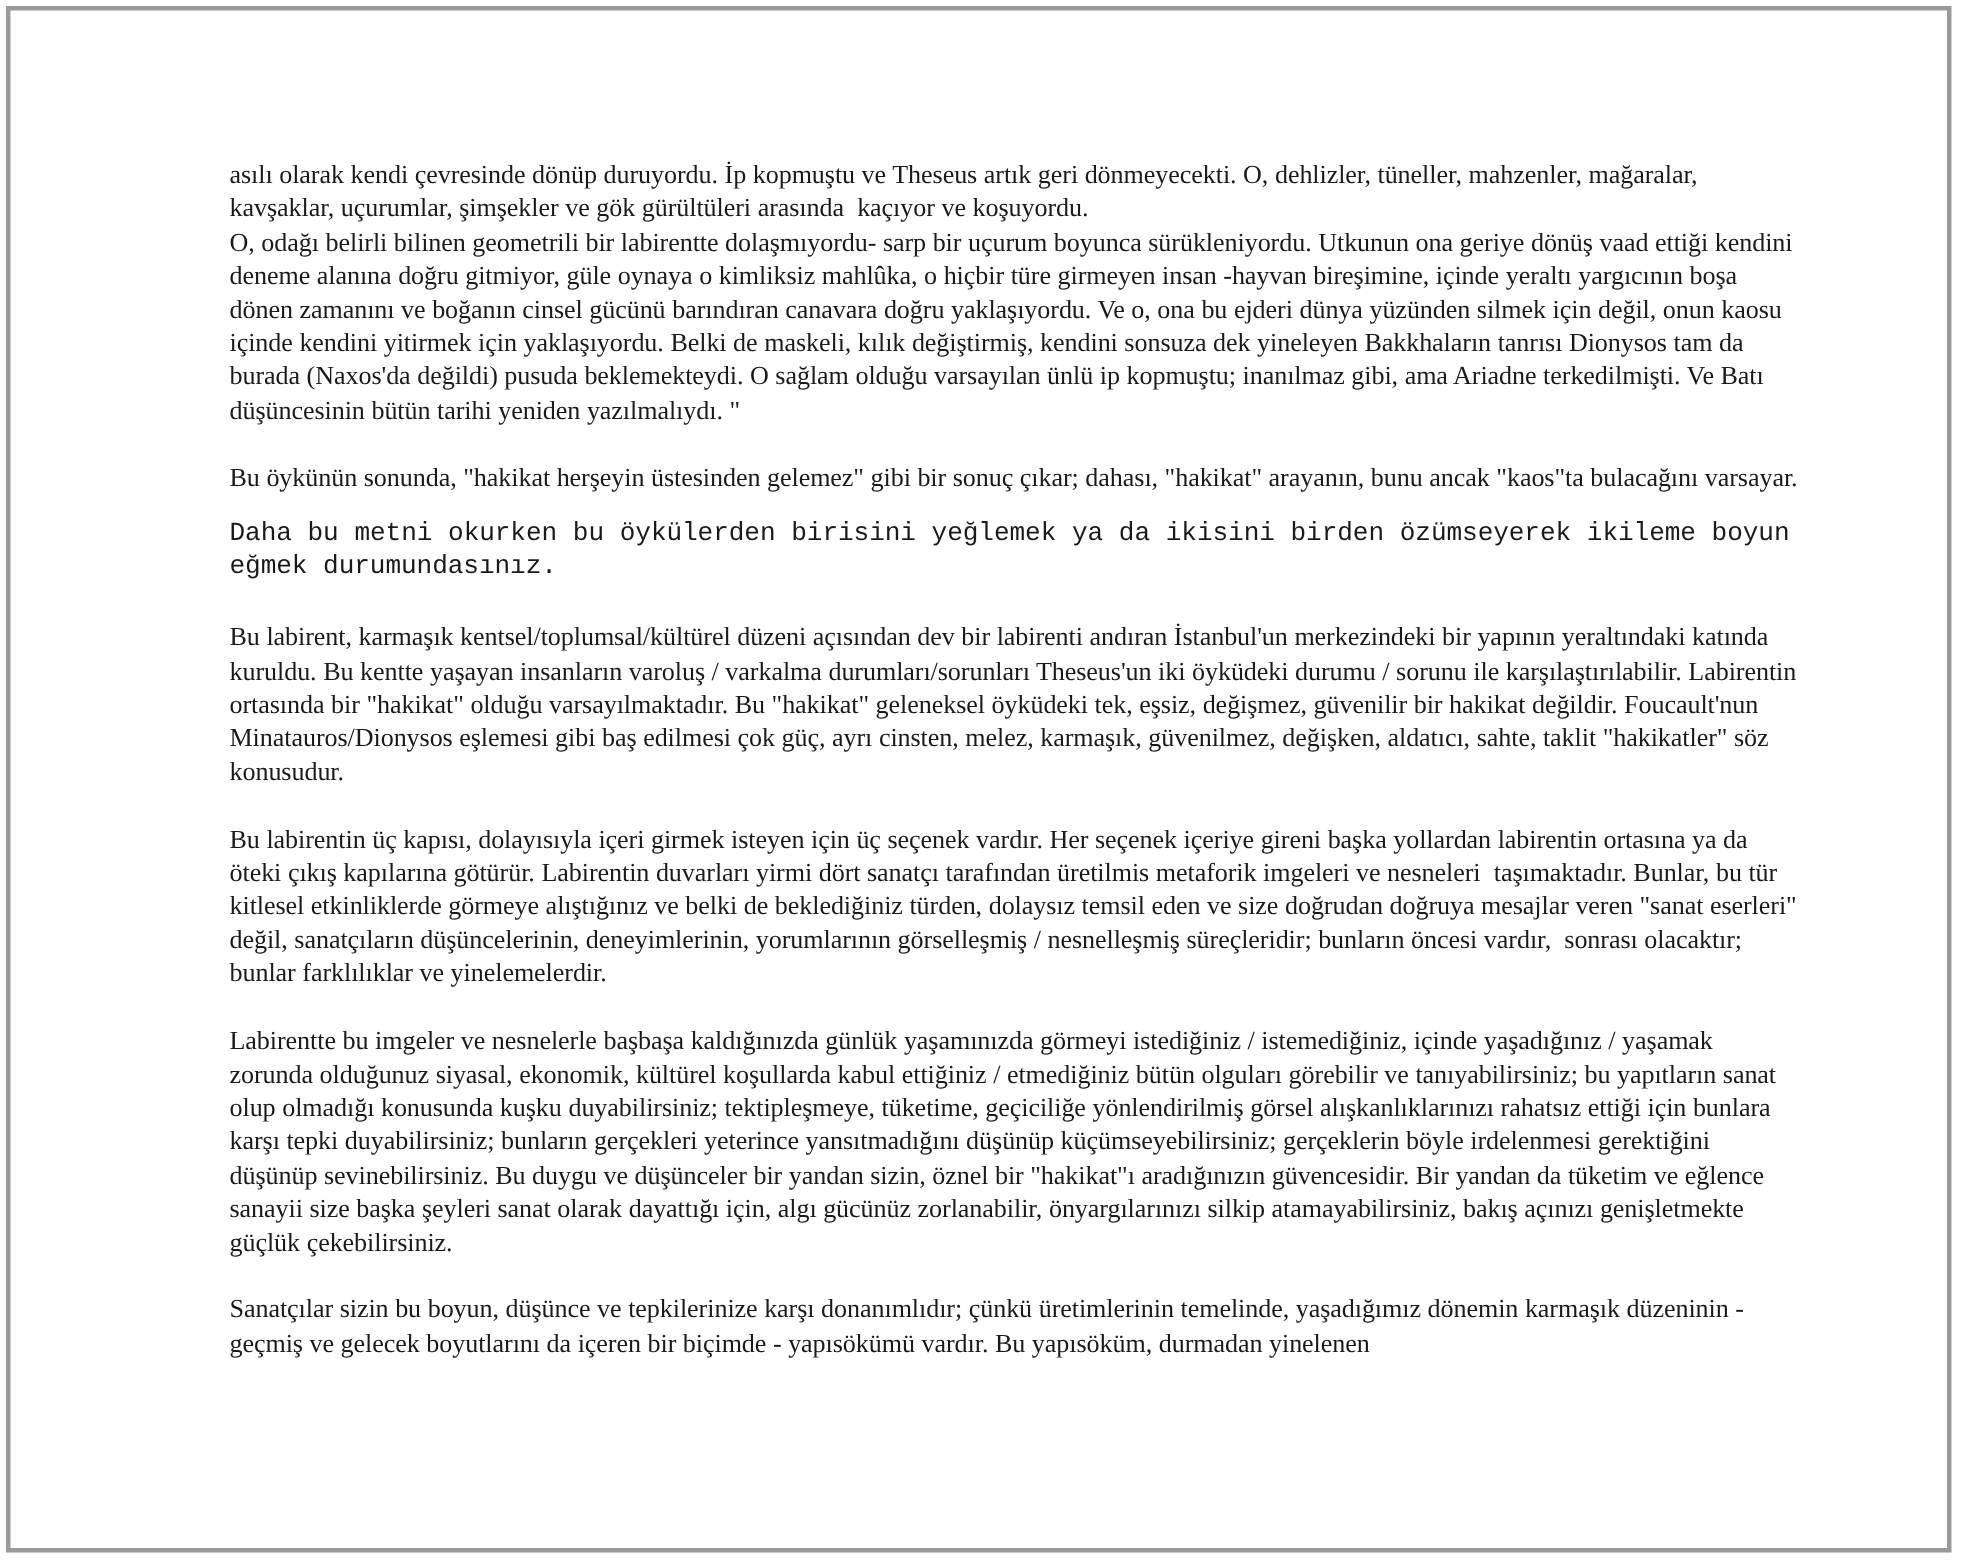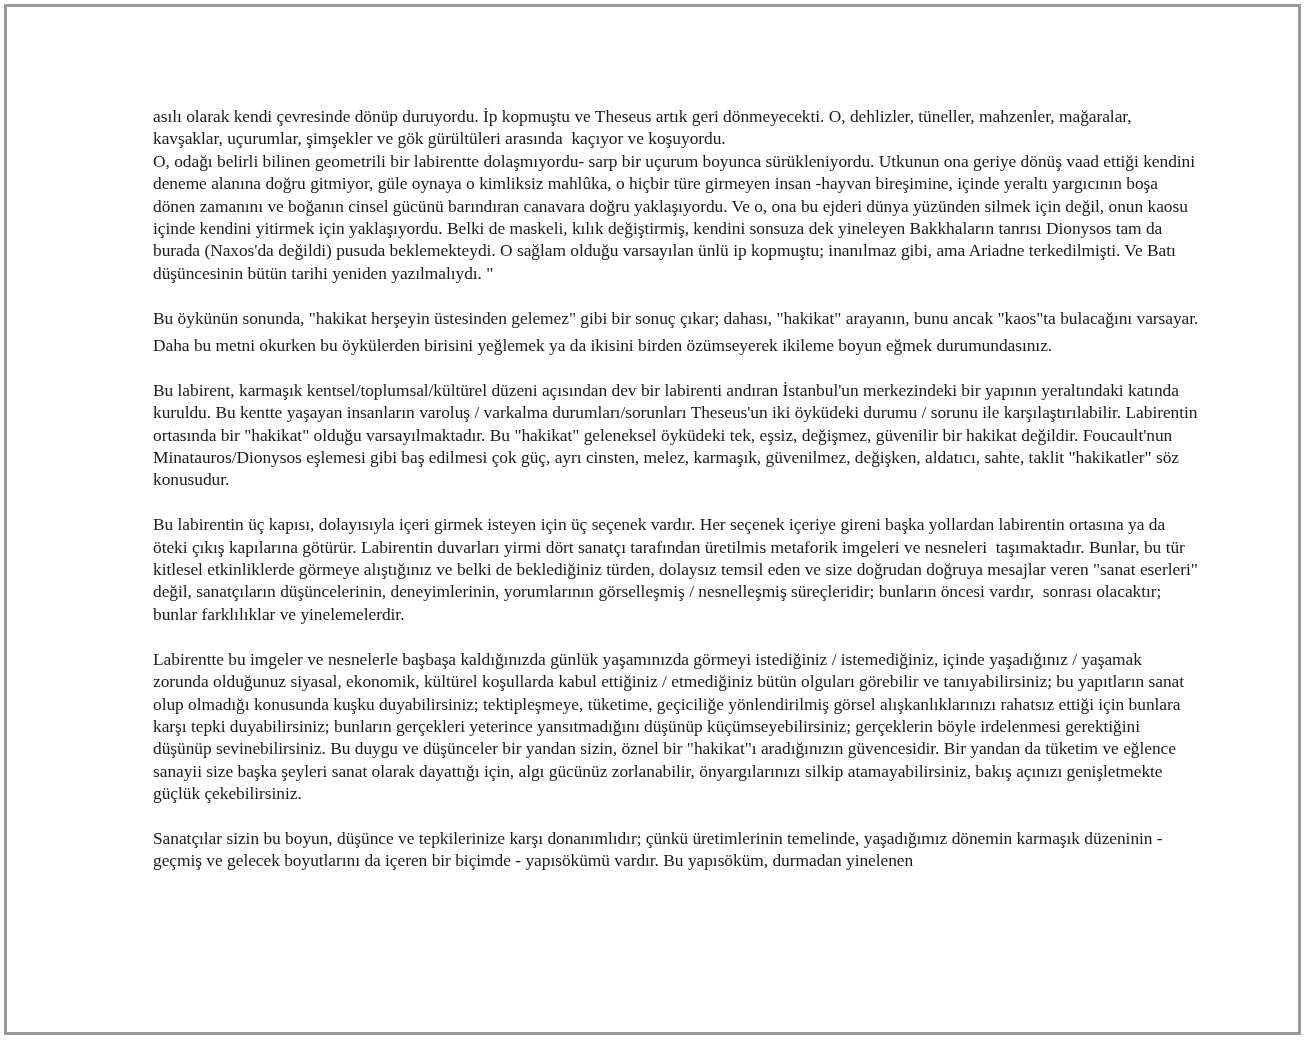--- a/index.html
+++ b/index.html
@@ -59,20 +59,20 @@
 </style>
 </head>
 <body>
 
 <div id="page-sheet" style="border-color: rgb(154, 154, 154); background: rgb(255, 255, 255);">
   <div id="text-column" style="color: rgb(26, 26, 26);">
 
     <p class="para continuation" style="margin-top: 0px;">asılı olarak kendi çevresinde dönüp duruyordu. İp kopmuştu ve Theseus artık geri dönmeyecekti. O, dehlizler, tüneller, mahzenler, mağaralar, kavşaklar, uçurumlar, şimşekler ve gök gürültüleri arasında  kaçıyor ve koşuyordu.</p>
     <p class="para continuation" style="margin-top: 0px;">O, odağı belirli bilinen geometrili bir labirentte dolaşmıyordu- sarp bir uçurum boyunca sürükleniyordu. Utkunun ona geriye dönüş vaad ettiği kendini deneme alanına doğru gitmiyor, güle oynaya o kimliksiz mahlûka, o hiçbir türe girmeyen insan -hayvan bireşimine, içinde yeraltı yargıcının boşa dönen zamanını ve boğanın cinsel gücünü barındıran canavara doğru yaklaşıyordu. Ve o, ona bu ejderi dünya yüzünden silmek için değil, onun kaosu içinde kendini yitirmek için yaklaşıyordu. Belki de maskeli, kılık değiştirmiş, kendini sonsuza dek yineleyen Bakkhaların tanrısı Dionysos tam da burada (Naxos'da değildi) pusuda beklemekteydi. O sağlam olduğu varsayılan ünlü ip kopmuştu; inanılmaz gibi, ama Ariadne terkedilmişti. Ve Batı düşüncesinin bütün tarihi yeniden yazılmalıydı. "</p>
     <p class="para" style="margin-top: 22.4px;">Bu öykünün sonunda, "hakikat herşeyin üstesinden gelemez" gibi bir sonuç çıkar; dahası, "hakikat" arayanın, bunu ancak "kaos"ta bulacağını varsayar.</p>
-    <p class="para" style="margin-top: 5px;">Daha bu metni okurken bu öykülerden birisini yeğlemek ya da ikisini birden özümseyerek ikileme boyun eğmek durumundasınız.</p>
+    <p class="para" style="margin-top: 17px; font-family: Liberation Mono, monospace;">Daha bu metni okurken bu öykülerden birisini yeğlemek ya da ikisini birden özümseyerek ikileme boyun eğmek durumundasınız.</p>
     <p class="para" style="margin-top: 22.4px;">Bu labirent, karmaşık kentsel/toplumsal/kültürel düzeni açısından dev bir labirenti andıran İstanbul'un merkezindeki bir yapının yeraltındaki katında kuruldu. Bu kentte yaşayan insanların varoluş / varkalma durumları/sorunları Theseus'un iki öyküdeki durumu / sorunu ile karşılaştırılabilir. Labirentin ortasında bir "hakikat" olduğu varsayılmaktadır. Bu "hakikat" geleneksel öyküdeki tek, eşsiz, değişmez, güvenilir bir hakikat değildir. Foucault'nun Minatauros/Dionysos eşlemesi gibi baş edilmesi çok güç, ayrı cinsten, melez, karmaşık, güvenilmez, değişken, aldatıcı, sahte, taklit "hakikatler" söz konusudur.</p>
     <p class="para" style="margin-top: 22.4px;">Bu labirentin üç kapısı, dolayısıyla içeri girmek isteyen için üç seçenek vardır. Her seçenek içeriye gireni başka yollardan labirentin ortasına ya da öteki çıkış kapılarına götürür. Labirentin duvarları yirmi dört sanatçı tarafından üretilmis metaforik imgeleri ve nesneleri  taşımaktadır. Bunlar, bu tür kitlesel etkinliklerde görmeye alıştığınız ve belki de beklediğiniz türden, dolaysız temsil eden ve size doğrudan doğruya mesajlar veren "sanat eserleri" değil, sanatçıların düşüncelerinin, deneyimlerinin, yorumlarının görselleşmiş / nesnelleşmiş süreçleridir; bunların öncesi vardır,  sonrası olacaktır;  bunlar farklılıklar ve yinelemelerdir.</p>
     <p class="para" style="margin-top: 22.4px;">Labirentte bu imgeler ve nesnelerle başbaşa kaldığınızda günlük yaşamınızda görmeyi istediğiniz / istemediğiniz, içinde yaşadığınız / yaşamak zorunda olduğunuz siyasal, ekonomik, kültürel koşullarda kabul ettiğiniz / etmediğiniz bütün olguları görebilir ve tanıyabilirsiniz; bu yapıtların sanat olup olmadığı konusunda kuşku duyabilirsiniz; tektipleşmeye, tüketime, geçiciliğe yönlendirilmiş görsel alışkanlıklarınızı rahatsız ettiği için bunlara karşı tepki duyabilirsiniz; bunların gerçekleri yeterince yansıtmadığını düşünüp küçümseyebilirsiniz; gerçeklerin böyle irdelenmesi gerektiğini düşünüp sevinebilirsiniz. Bu duygu ve düşünceler bir yandan sizin, öznel bir "hakikat"ı aradığınızın güvencesidir. Bir yandan da tüketim ve eğlence sanayii size başka şeyleri sanat olarak dayattığı için, algı gücünüz zorlanabilir, önyargılarınızı silkip atamayabilirsiniz, bakış açınızı genişletmekte güçlük çekebilirsiniz.</p>
     <p class="para" style="margin-top: 22.4px;">Sanatçılar sizin bu boyun, düşünce ve tepkilerinize karşı donanımlıdır; çünkü üretimlerinin temelinde, yaşadığımız dönemin karmaşık düzeninin - geçmiş ve gelecek boyutlarını da içeren bir biçimde - yapısökümü vardır. Bu yapısöküm, durmadan yinelenen</p>
 
   </div>
 </div>
 
 </body></html>

